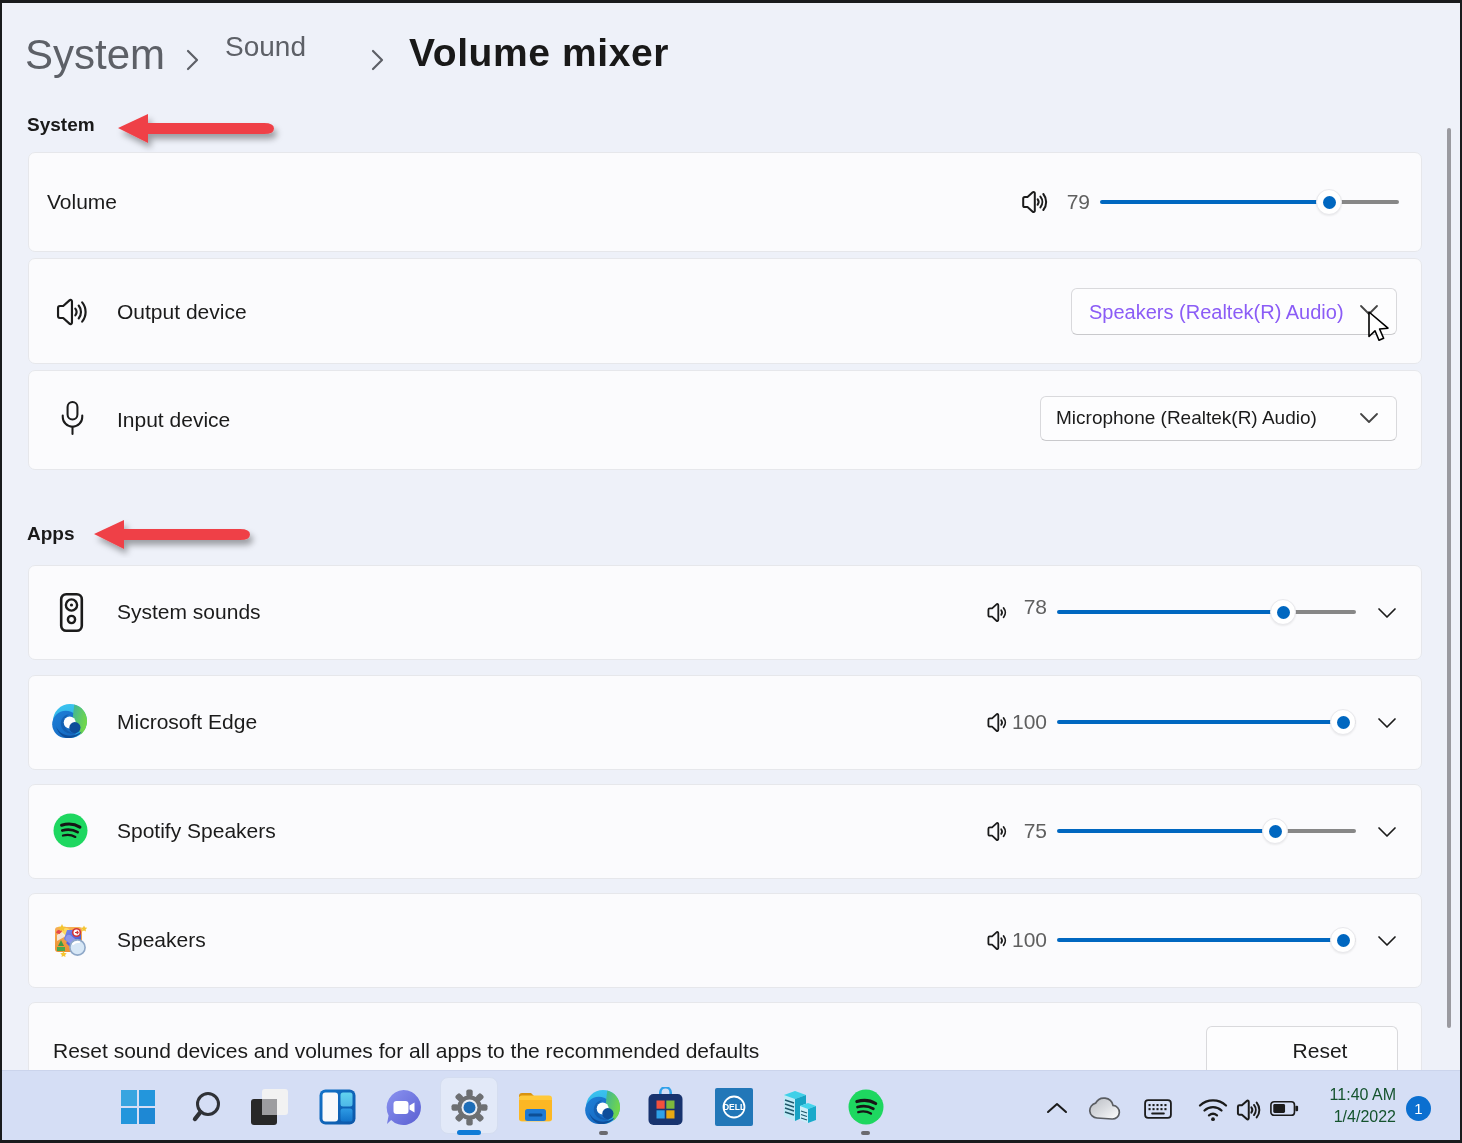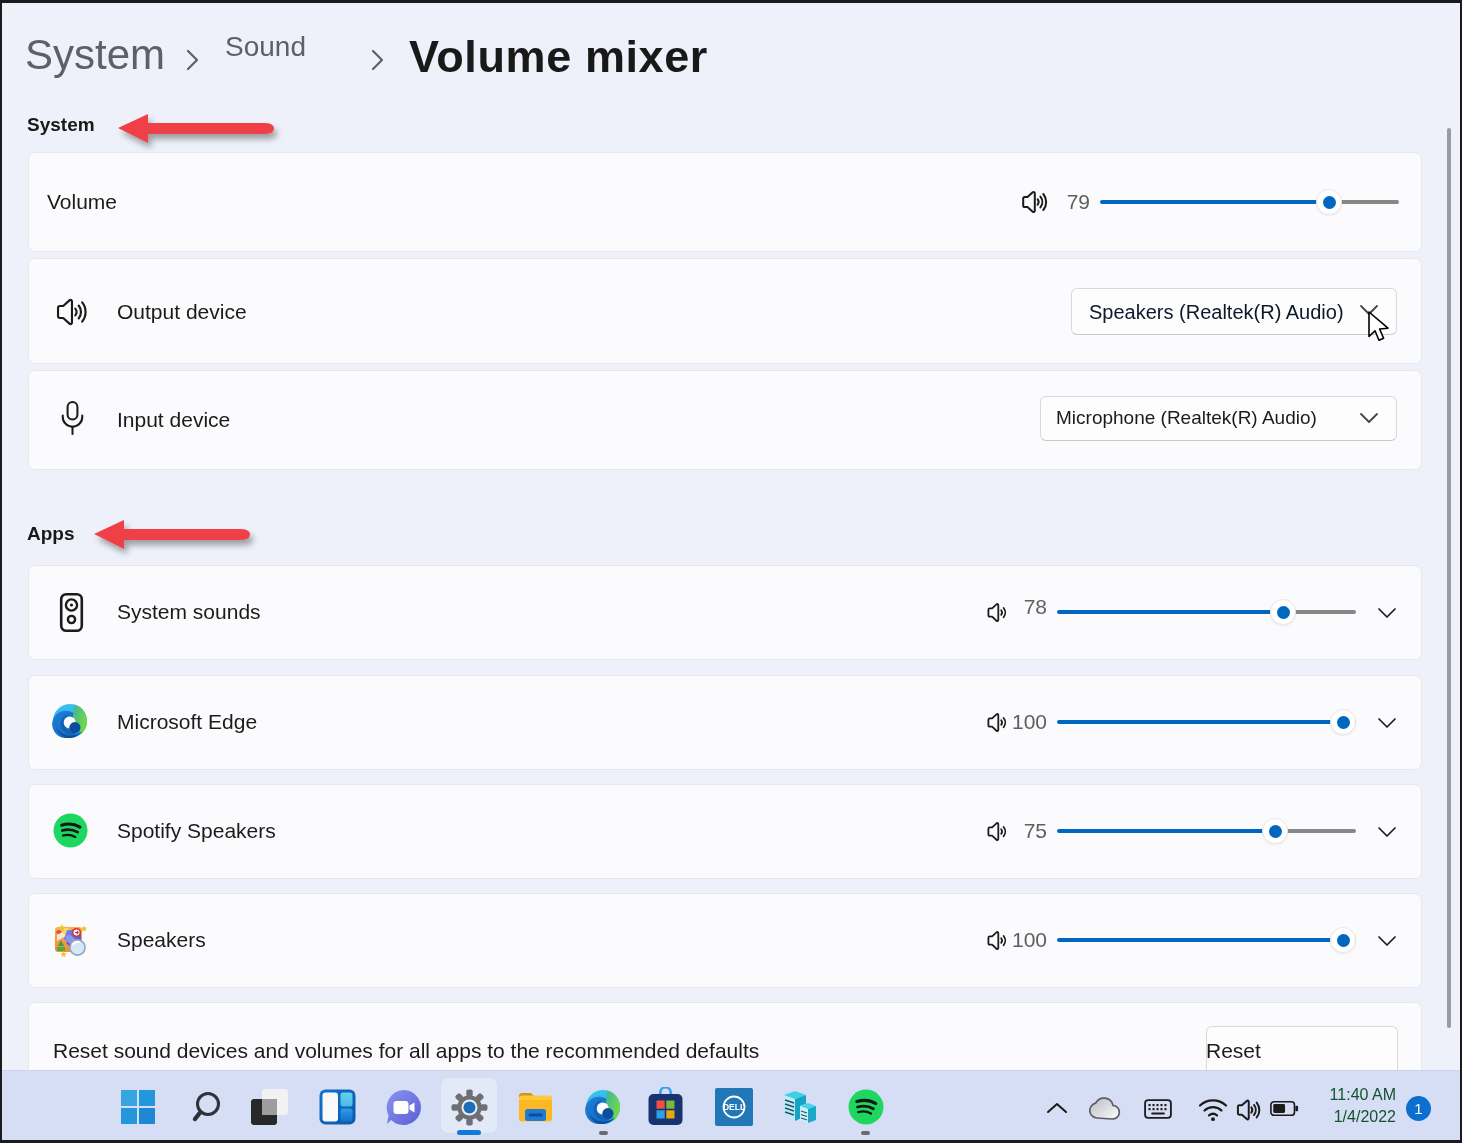--- a/index.html
+++ b/index.html
@@ -11,21 +11,21 @@
   .lbl{position:absolute;font-size:21px;color:#1b1b1b;white-space:nowrap}
   .val{position:absolute;font-size:21px;color:#5f5f5f;text-align:right;white-space:nowrap}
   .tb{position:absolute;height:4px;background:#0067c0;border-radius:2px}
   .tg{position:absolute;height:4px;background:#878787;border-radius:2px}
   .thumb{position:absolute;width:26px;height:26px;border-radius:50%;background:#ffffff;
          border:1px solid #e8e8ec;box-shadow:0 1px 2px rgba(0,0,0,.07);box-sizing:border-box}
   .thumb .d{position:absolute;left:5.5px;top:5.5px;width:13px;height:13px;border-radius:50%;background:#0067c0}
   .drop{position:absolute;background:#fdfdfe;border:1px solid #d9d9dc;border-bottom-color:#c9c9cc;
         border-radius:6px;box-sizing:border-box}
   .sec{position:absolute;font-size:19px;font-weight:700;color:#191919;white-space:nowrap}
-  .dt20{position:absolute;font-size:20px;color:#0f172a;white-space:nowrap}
+  .dt20{position:absolute;font-size:20px;color:#8b5cf6;white-space:nowrap}
   .dt21{position:absolute;font-size:19px;color:#1b1b1b;white-space:nowrap}
 </style>
 </head>
 <body>
 <svg width="0" height="0" style="position:absolute">
   <defs>
     <linearGradient id="ecyan" x1="0" y1="0" x2="0.2" y2="1">
         <stop offset="0" stop-color="#3dc5f0"></stop>
         <stop offset="1" stop-color="#22a1e0"></stop>
       </linearGradient>
@@ -44,21 +44,21 @@
 </svg>
 
 <div class="abs" style="left:25px;top:31px;font-size:42px;color:#5d6067;white-space:nowrap">System</div>
 <svg class="abs" style="left:184px;top:49px" width="17" height="22" viewBox="0 0 17 22">
     <path d="M4 2 L13 11 L4 20" fill="none" stroke="#5d6067" stroke-width="2.2" stroke-linecap="round" stroke-linejoin="round"></path>
   </svg>
 <div class="abs" style="left:225px;top:31px;font-size:28px;color:#5d6067;white-space:nowrap">Sound</div>
 <svg class="abs" style="left:369px;top:49px" width="17" height="22" viewBox="0 0 17 22">
     <path d="M4 2 L13 11 L4 20" fill="none" stroke="#5d6067" stroke-width="2.2" stroke-linecap="round" stroke-linejoin="round"></path>
   </svg>
-<div class="abs" style="left:409px;top:31px;font-size:45px;font-weight:700;letter-spacing:0.6px;color:#191919;white-space:nowrap">Volume mixer</div>
+<div class="abs" style="left:409px;top:31px;font-size:39px;font-weight:700;letter-spacing:0.6px;color:#191919;white-space:nowrap">Volume mixer</div>
 
 <div class="sec" style="left:27px;top:114px">System</div>
 <svg class="abs" style="left:112px;top:110px" width="175" height="42" viewBox="0 0 175 42">
   <path d="M6 18 L36 4 L36 13 L152 13 Q162 13 162 18.5 Q162 24 152 24 L36 24 L36 33 Z" fill="#ef4147" filter="url(#ash)"></path>
 </svg>
 
 <div class="card" style="top:152px;height:100px"></div>
 <div class="lbl" style="left:47px;top:190px">Volume</div>
 <svg class="abs" style="left:1019px;top:187px" width="30" height="30" viewBox="0 0 30 30">
   <path d="M4.2 11.6 c0-.9.7-1.6 1.6-1.6 h2.7 l5.2-4.7 c.9-.8 2.1-.2 2.1 1 v17.4 c0 1.2-1.2 1.8-2.1 1 L8.5 20 H5.8 c-.9 0-1.6-.7-1.6-1.6 z" fill="none" stroke="#1b1b1b" stroke-width="2" stroke-linejoin="round"></path>
@@ -214,21 +214,21 @@
 <div class="tg" style="left:1343px;top:938px;width:13px"></div>
 <div class="thumb" style="left:1330px;top:927px">
     <div class="d"></div>
   </div>
 <svg class="abs" style="left:1377px;top:935px" width="20" height="12" viewBox="0 0 20 12">
     <path d="M2 2 L10 10 L18 2" fill="none" stroke="#1b1b1b" stroke-width="1.7" stroke-linecap="round" stroke-linejoin="round"></path>
   </svg>
 <div class="card" style="top:1002px;height:78px"></div>
 <div class="lbl" style="left:53px;top:1039px">Reset sound devices and volumes for all apps to the recommended defaults</div>
 <div class="drop" style="left:1206px;top:1026px;width:192px;height:54px"></div>
-<div class="lbl" style="left:1206px;top:1039px;width:228px;text-align:left">Reset</div>
+<div class="lbl" style="left:1206px;top:1039px;width:228px;text-align:center">Reset</div>
 <div class="abs" style="left:1447px;top:128px;width:4px;height:900px;background:#9a9aa0;border-radius:2px"></div>
 <div class="abs" style="left:0;top:1070px;width:1462px;height:70px;background:#d5def5;border-top:1px solid #cbd4ec;box-sizing:border-box"></div>
 <div class="abs" style="left:440px;top:1077px;width:58px;height:57px;background:#e2e9f8;border:1px solid #d4ddf0;border-radius:8px;box-sizing:border-box"></div>
 <div class="abs" style="left:457px;top:1130px;width:24px;height:5px;background:#0f7bd7;border-radius:2.5px"></div>
 <div class="abs" style="left:599px;top:1131px;width:9px;height:4px;background:#6a6a6f;border-radius:2px"></div>
 <div class="abs" style="left:861px;top:1131px;width:9px;height:4px;background:#6a6a6f;border-radius:2px"></div>
 <svg class="abs" style="left:121px;top:1090px" width="34" height="34" viewBox="0 0 34 34">
   <rect x="0" y="0" width="16" height="16" fill="#37a5e0"></rect>
   <rect x="18" y="0" width="16" height="16" fill="#2396dc"></rect>
   <rect x="0" y="18" width="16" height="16" fill="#2396dc"></rect>

